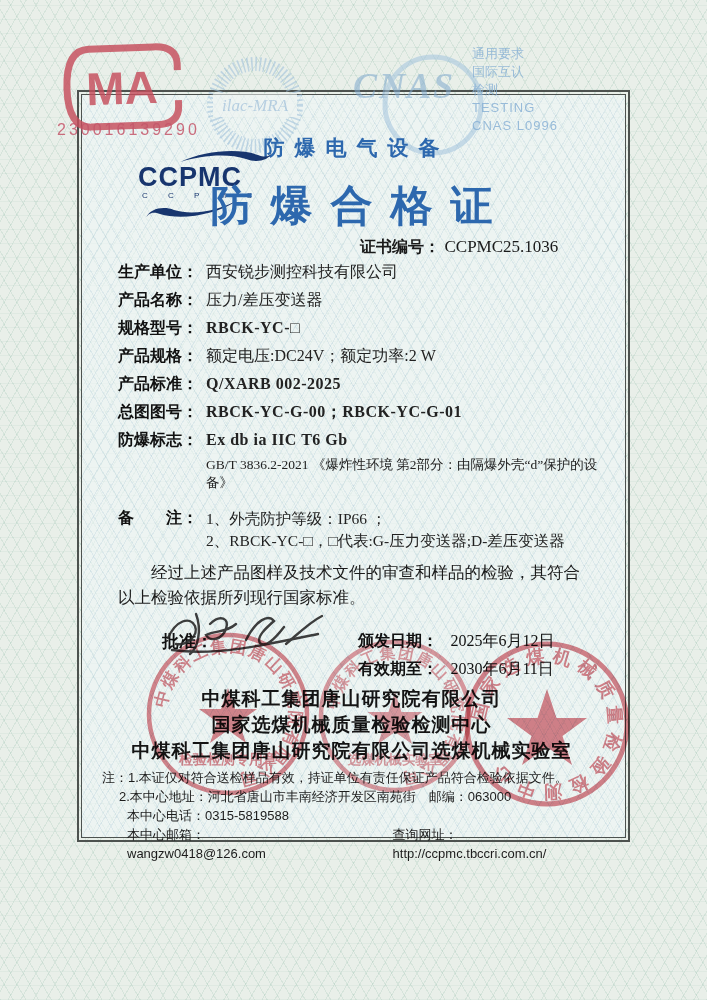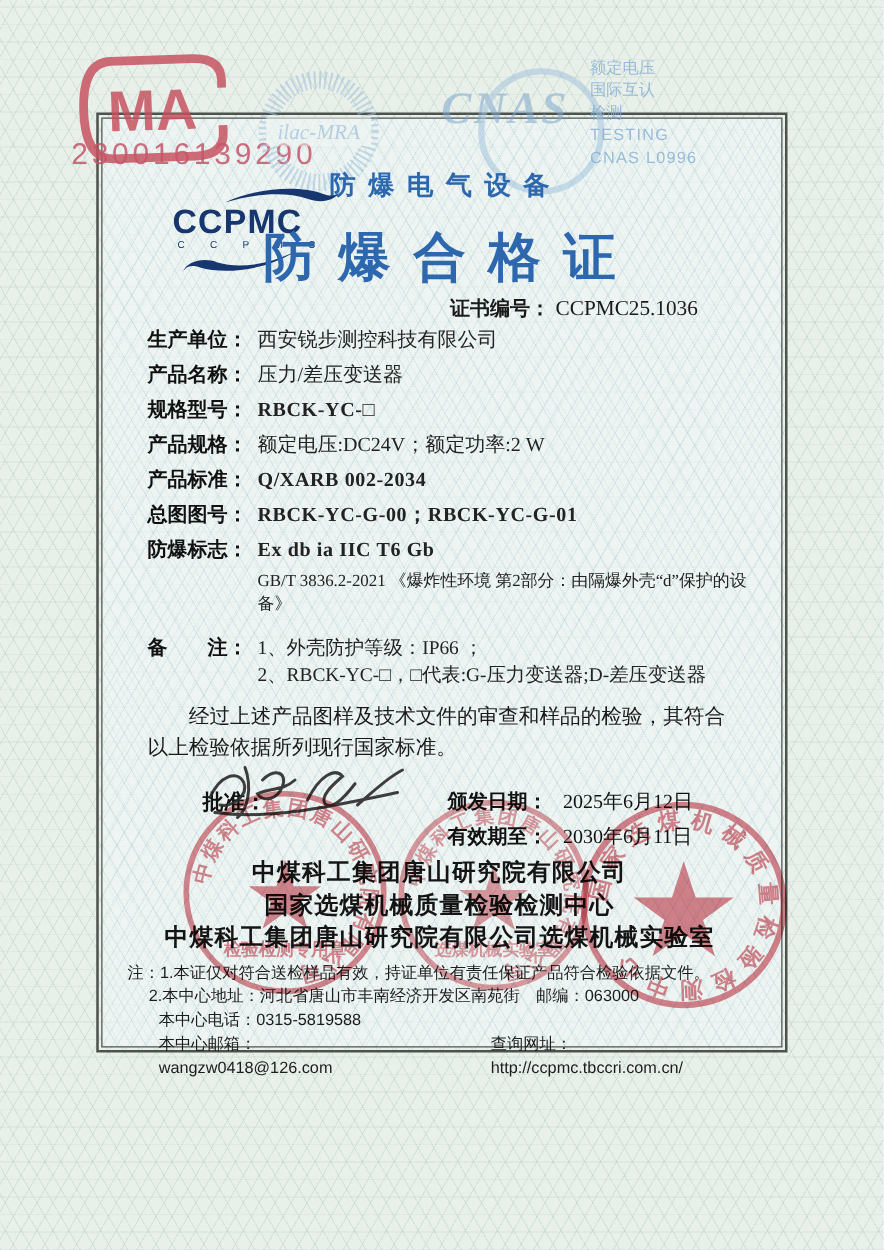--- a/index.html
+++ b/index.html
@@ -14,21 +14,21 @@
   }
   .frame-outer{position:absolute;left:77px;top:90px;width:549px;height:748px;border:2px solid #4d524f;}
   .frame-inner{position:absolute;inset:2px;border:1px solid #4d524f;
     background-color:rgba(241,247,249,.55);
     background-image:
       repeating-linear-gradient(60deg, rgba(128,172,198,.16) 0 1px, transparent 1px 10px),
       repeating-linear-gradient(-60deg, rgba(128,172,198,.16) 0 1px, transparent 1px 10px);}
   .abs{position:absolute;}
   
   .cma{left:60px;top:42px;opacity:.82;transform:rotate(-2deg);}
-  .serial{left:57px;top:110px;font-size:24px;letter-spacing:3px;color:#c5566a;opacity:.85;font-family:"Liberation Sans",sans-serif;}
+  .serial{left:57px;top:121px;font-size:16px;letter-spacing:3px;color:#c5566a;opacity:.85;font-family:"Liberation Sans",sans-serif;}
   .ilac{left:205px;top:55px;opacity:.55;}
   .cnas-wrap{left:345px;top:50px;opacity:.55;}
   .cnas-text{font-style:italic;font-weight:bold;font-size:36px;color:#7fa9cd;letter-spacing:2px;font-family:"Liberation Serif",serif;}
   .accred{left:472px;top:45px;color:#84aed4;opacity:.8;font-size:13px;line-height:18px;}
   .accred .en{letter-spacing:1px;}
   
   .category{left:77px;top:134px;width:549px;text-align:center;color:#2d68ae;font-weight:bold;font-size:21px;letter-spacing:10px;text-indent:10px;}
   .ccpmc{left:120px;top:148px;}
   .title{left:77px;top:178px;width:549px;text-align:center;color:#2d68ae;font-weight:bold;font-size:42px;letter-spacing:18px;text-indent:18px;}
   .certno{left:360px;top:237px;font-size:16px;color:#1a1a1a;}
@@ -95,21 +95,21 @@
   </div>
 
   <div class="abs cnas-wrap">
     <svg width="140" height="115" viewBox="0 0 140 115">
       <ellipse cx="88" cy="55" rx="48" ry="48" fill="none" stroke="#a3c4de" stroke-width="5"></ellipse>
       <text x="8" y="48" class="cnas-text" font-size="36" font-style="italic" font-weight="bold" fill="#7fa9cd" font-family="Liberation Serif, serif" letter-spacing="2">CNAS</text>
     </svg>
   </div>
 
   <div class="abs accred">
-    <div>额定电压</div>
+    <div>通用要求</div>
     <div>国际互认</div>
     <div>检测</div>
     <div class="en">TESTING</div>
     <div class="en">CNAS L0996</div>
   </div>
 
   <div class="abs category">防爆电气设备</div>
 
   <div class="abs ccpmc">
     <svg width="185" height="80" viewBox="0 0 185 80">
@@ -139,21 +139,21 @@
     <div class="frow">
       <span class="flabel">规格型号：</span>
       <span class="fval boldserif">RBCK-YC-□</span>
     </div>
     <div class="frow">
       <span class="flabel">产品规格：</span>
       <span class="fval">额定电压:DC24V；额定功率:2 W</span>
     </div>
     <div class="frow">
       <span class="flabel">产品标准：</span>
-      <span class="fval boldserif">Q/XARB 002-2034</span>
+      <span class="fval boldserif">Q/XARB 002-2025</span>
     </div>
     <div class="frow">
       <span class="flabel">总图图号：</span>
       <span class="fval boldserif">RBCK-YC-G-00；RBCK-YC-G-01</span>
     </div>
     <div class="frow">
       <span class="flabel">防爆标志：</span>
       <span class="fval boldserif">Ex db ia IIC T6 Gb</span>
     </div>
     <div class="basis2">GB/T 3836.2-2021 《爆炸性环境 第2部分：由隔爆外壳“d”保护的设备》</div>

